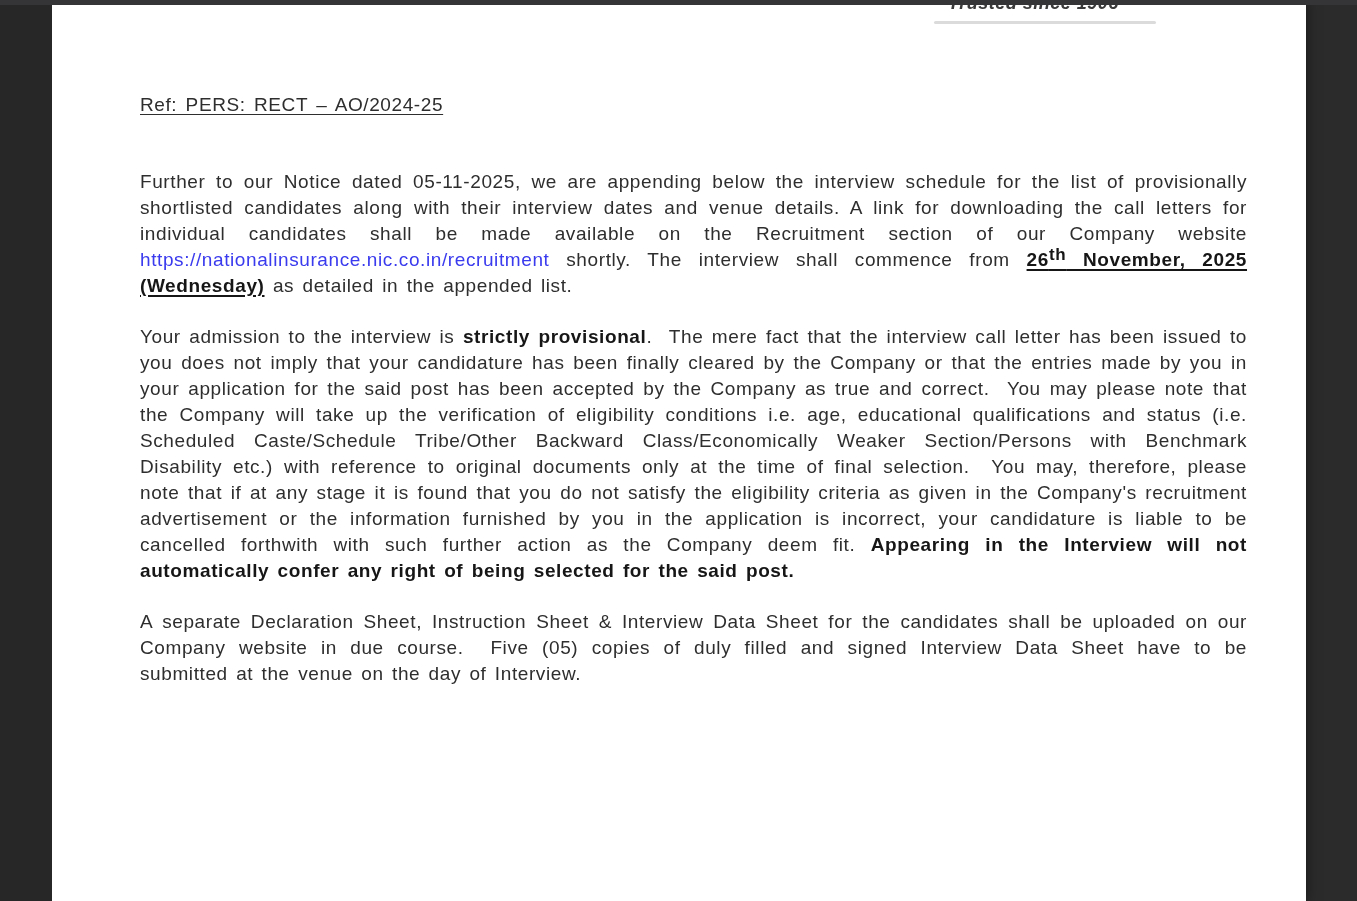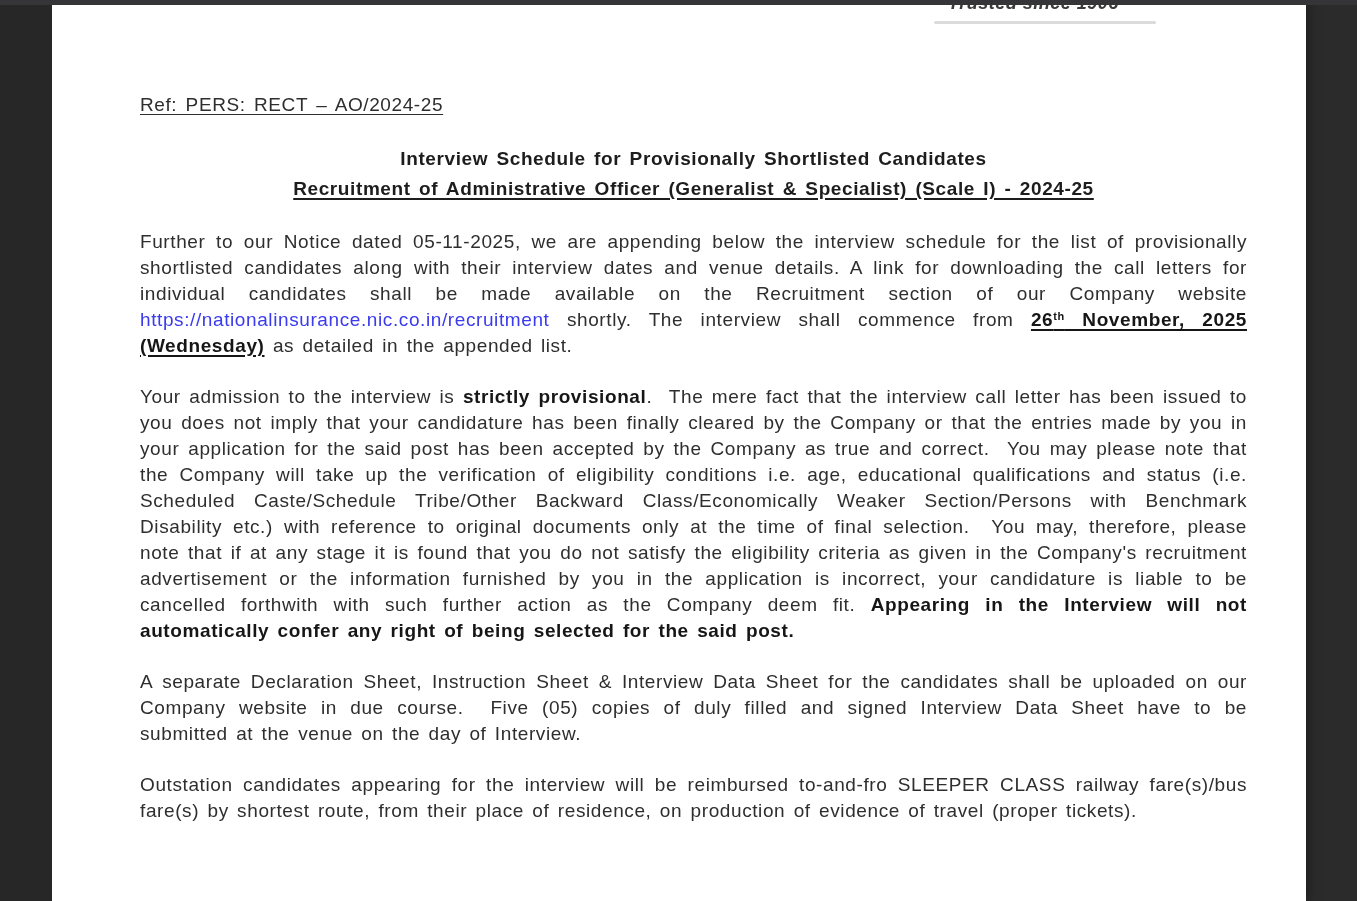--- a/index.html
+++ b/index.html
@@ -72,46 +72,41 @@
   .para strong { color: #161616; }
   .u-bold {
     text-decoration: underline;
     text-decoration-thickness: 2px;
     text-underline-offset: 3px;
   }
   .link {
     color: var(--link, #3a3aee);
     cursor: pointer;
   }
-  sup { font-size: 11px; line-height: 0; vertical-align: 6px; }
+  sup { font-size: 17px; line-height: 0; vertical-align: 6px; }
 </style>
 </head>
 <body>
 
 <div class="viewer">
   <div class="desk-left"></div>
 
   <div class="page">
     <div class="tagline-swoosh"></div>
     <div class="tagline">Trusted since 1906</div>
 
     <div class="content">
 
       <div><span class="ref">Ref: PERS: RECT – AO/2024-25</span></div>
 
-      <div class="titles">
-        <div class="title-line1">Interview Schedule for Provisionally Shortlisted Candidates</div>
-        <div class="title-line2">Recruitment of Administrative Officer (Generalist &amp; Specialist) (Scale I) - 2024-25</div>
-      </div>
 
       <p class="para"><span>Further to our Notice dated 05-11-2025, we are appending below the interview schedule for the list of provisionally shortlisted candidates along with their interview dates and venue details. A link for downloading the call letters for individual candidates shall be made available on the Recruitment section of our Company website </span><a class="link">https://nationalinsurance.nic.co.in/recruitment</a><span> shortly. The interview shall commence from </span><strong class="u-bold"><span>26</span><sup>th</sup><span> November, 2025 (Wednesday)</span></strong><span> as detailed in the appended list.</span></p>
 
       <p class="para"><span>Your admission to the interview is </span><strong>strictly provisional</strong><span>.&nbsp; The mere fact that the interview call letter has been issued to you does not imply that your candidature has been finally cleared by the Company or that the entries made by you in your application for the said post has been accepted by the Company as true and correct.&nbsp; You may please note that the Company will take up the verification of eligibility conditions i.e. age, educational qualifications and status (i.e. Scheduled Caste/Schedule Tribe/Other Backward Class/Economically Weaker Section/Persons with Benchmark Disability etc.) with reference to original documents only at the time of final selection.&nbsp; You may, therefore, please note that if at any stage it is found that you do not satisfy the eligibility criteria as given in the Company's recruitment advertisement or the information furnished by you in the application is incorrect, your candidature is liable to be cancelled forthwith with such further action as the Company deem fit. </span><strong>Appearing in the Interview will not automatically confer any right of being selected for the said post.</strong></p>
 
       <p class="para">A separate Declaration Sheet, Instruction Sheet &amp; Interview Data Sheet for the candidates shall be uploaded on our Company website in due course.&nbsp; Five (05) copies of duly filled and signed Interview Data Sheet have to be submitted at the venue on the day of Interview.</p>
 
-      <p class="para">Outstation candidates appearing for the interview will be reimbursed to-and-fro SLEEPER CLASS railway fare(s)/bus fare(s) by shortest route, from their place of residence, on production of evidence of travel (proper tickets).</p>
 
     </div>
   </div>
 
   <div class="top-bar"></div>
 </div>
 
 </body></html>

